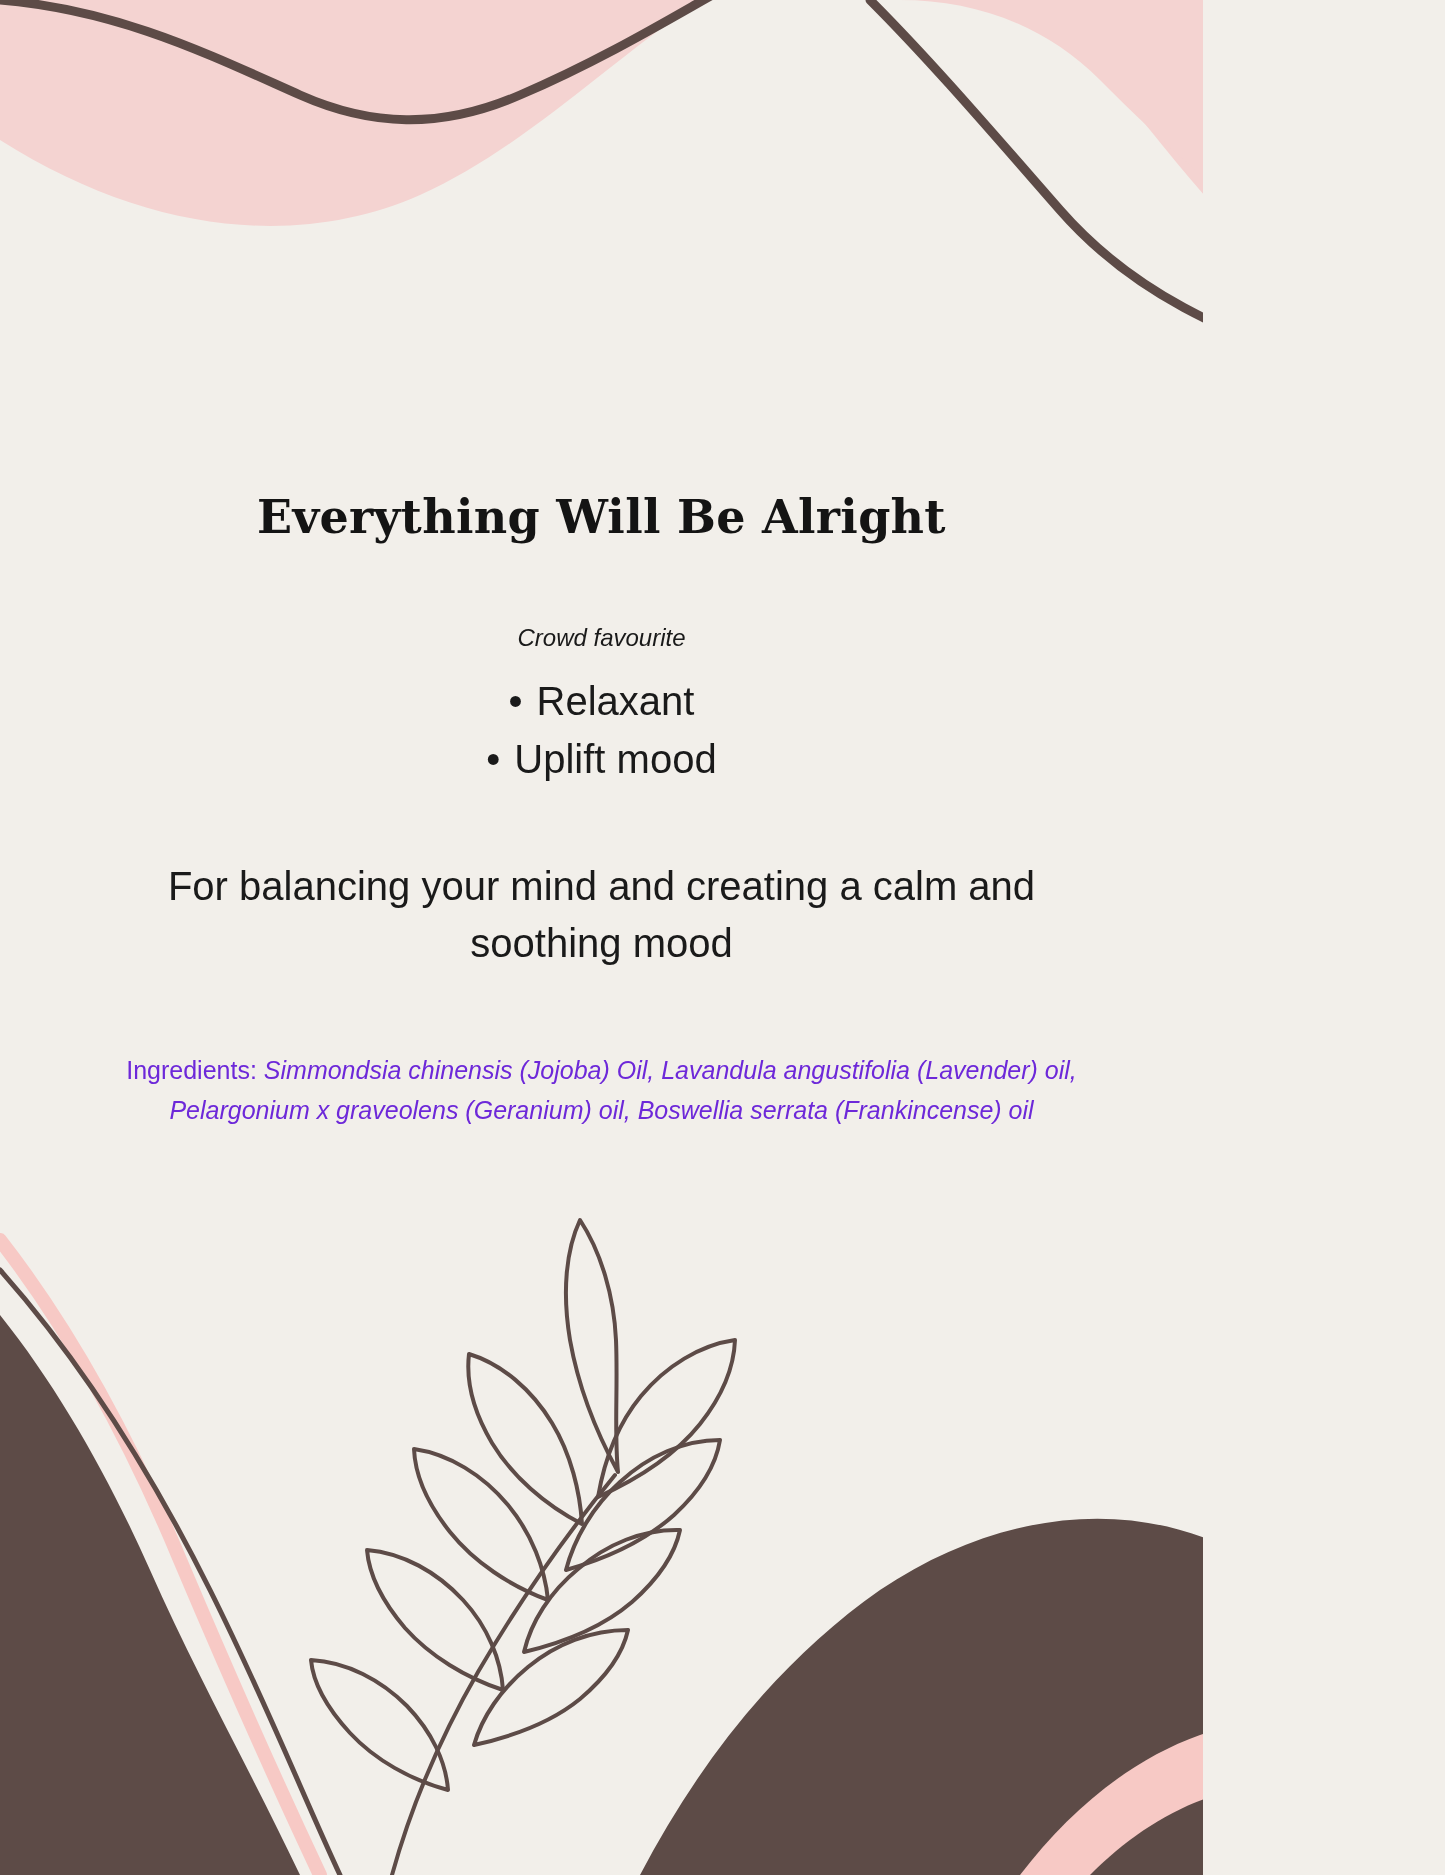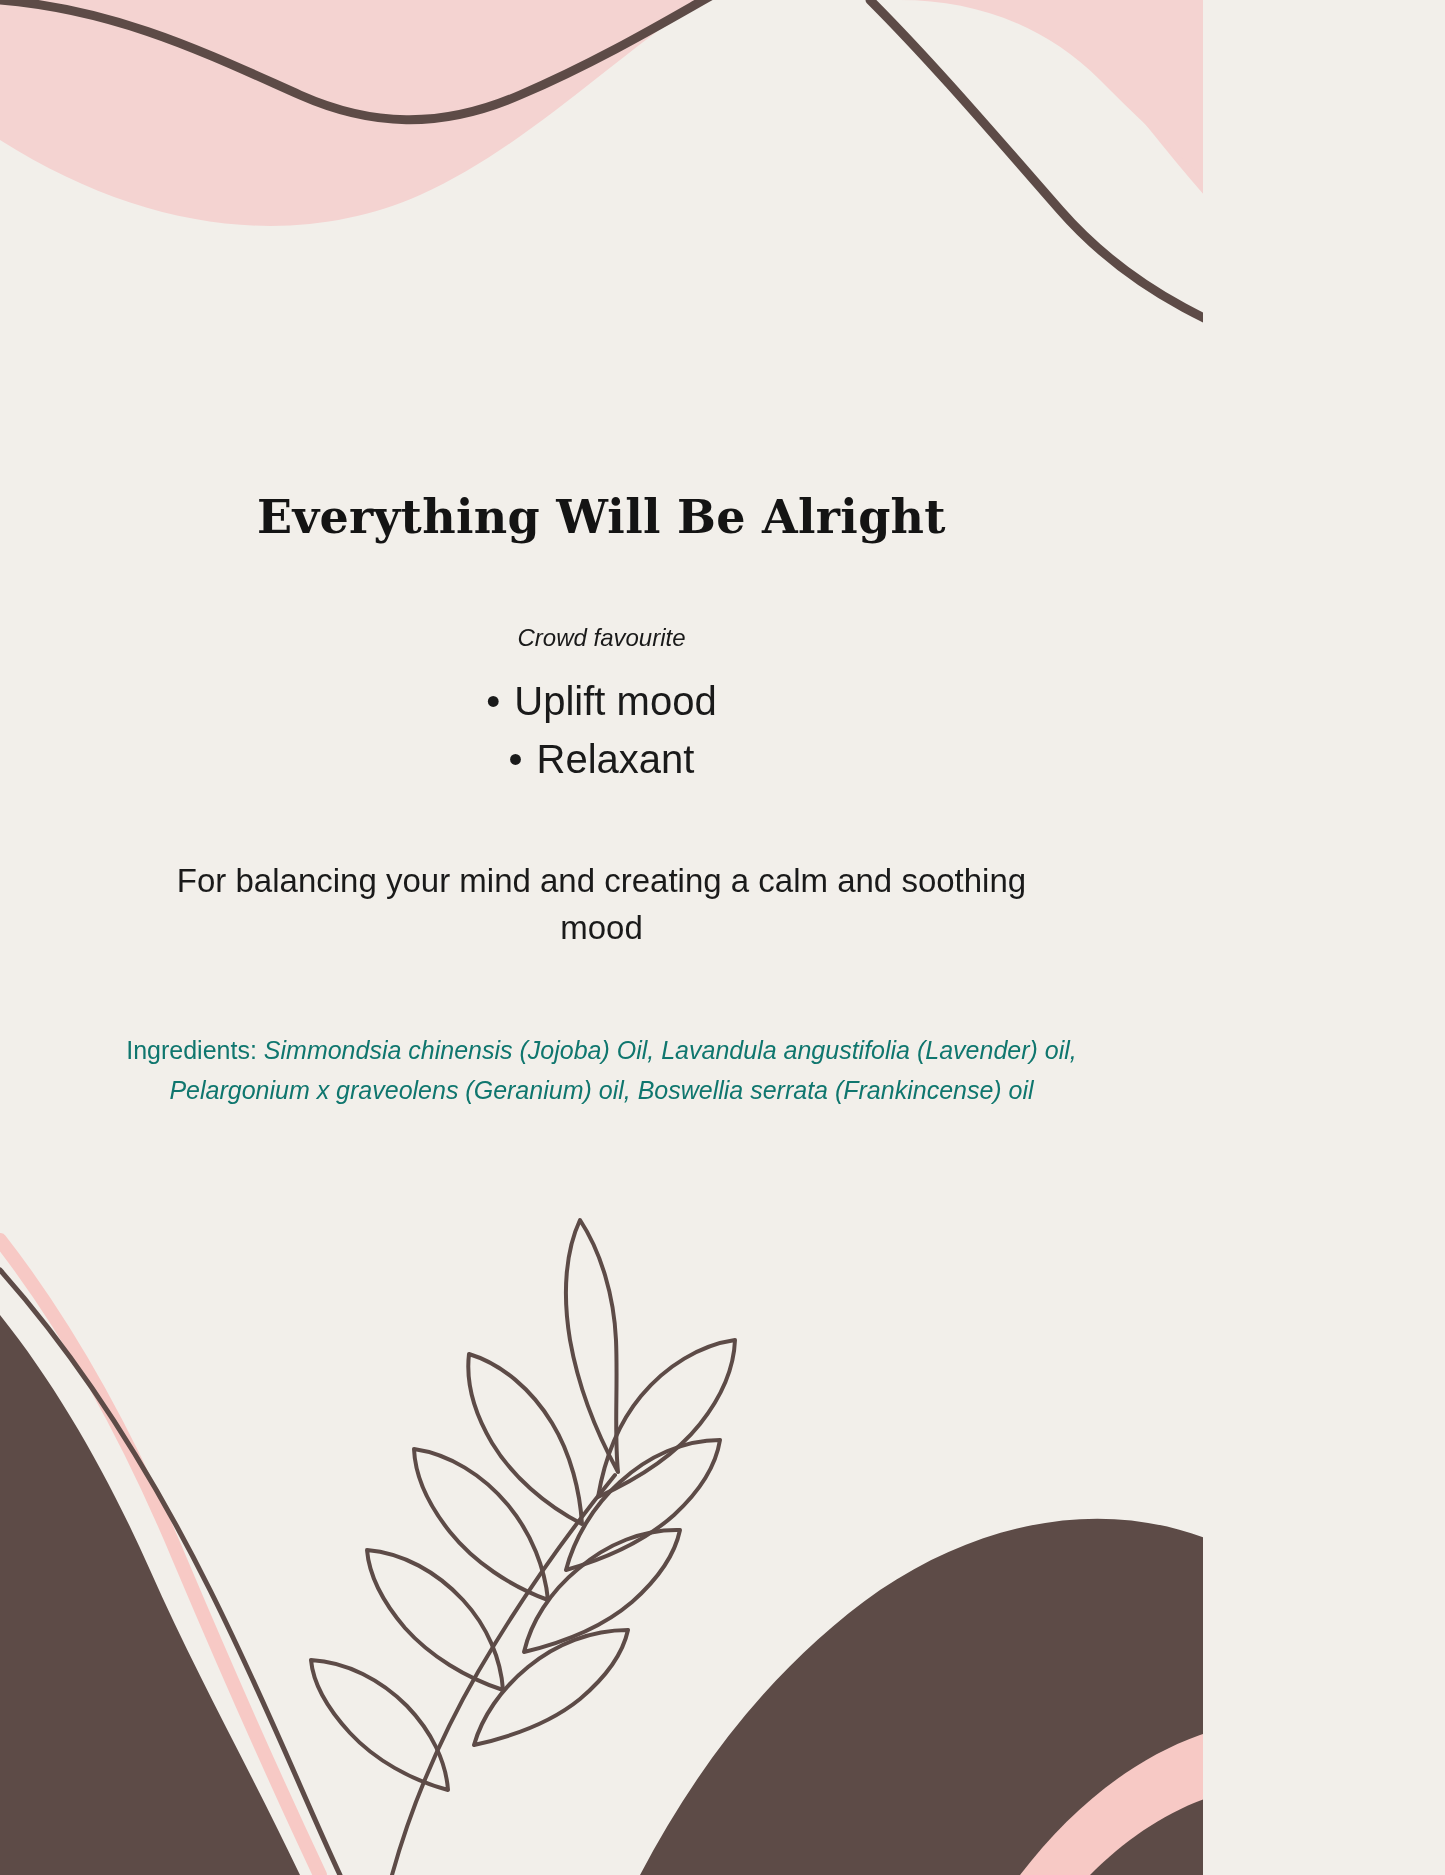--- a/index.html
+++ b/index.html
@@ -54,29 +54,29 @@
   .bullets li {
     font-size: 40px;
     color: #1a1a1a;
     line-height: 1.45;
   }
   .bullets li::before {
     content: "\2022";
     margin-right: 14px;
   }
   .desc {
-    font-size: 33px;
+    font-size: 40px;
     color: #1a1a1a;
     line-height: 1.42;
     margin: 0 auto 78px auto;
     max-width: 900px;
   }
   .ingredients {
     font-size: 25px;
-    color: #0f766e;
+    color: #6d28d9;
     line-height: 1.62;
     max-width: 1010px;
     margin: 0 auto;
   }
   .ingredients .label {
     font-style: normal;
   }
   .ingredients .list {
     font-style: italic;
   }
@@ -120,22 +120,22 @@
       <path d="M503,1690 C466,1678 430,1656 405,1628 C382,1601 369,1574 367,1550 C403,1553 437,1572 463,1600 C488,1627 501,1660 503,1690 Z"></path>
       <path d="M474,1745 C515,1736 553,1721 580,1699 C606,1677 623,1653 628,1630 C591,1630 556,1644 528,1667 C501,1689 482,1717 474,1745 Z"></path>
       <path d="M448,1790 C411,1780 375,1760 350,1733 C327,1708 313,1682 311,1660 C347,1662 381,1680 407,1706 C432,1732 446,1762 448,1790 Z"></path>
     </g>
   </svg>
 
   <div class="content">
     <h1 class="title">Everything Will Be Alright</h1>
     <p class="subtitle">Crowd favourite</p>
     <ul class="bullets">
+      <li>Relaxant</li>
       <li>Uplift mood</li>
-      <li>Relaxant</li>
     </ul>
     <p class="desc">For balancing your mind and creating a calm and soothing mood</p>
     <p class="ingredients">
       <span class="label">Ingredients:</span>
       <span class="list">Simmondsia chinensis (Jojoba) Oil, Lavandula angustifolia (Lavender) oil, Pelargonium x graveolens (Geranium) oil, Boswellia serrata (Frankincense) oil</span>
     </p>
   </div>
 
 </div>
 

